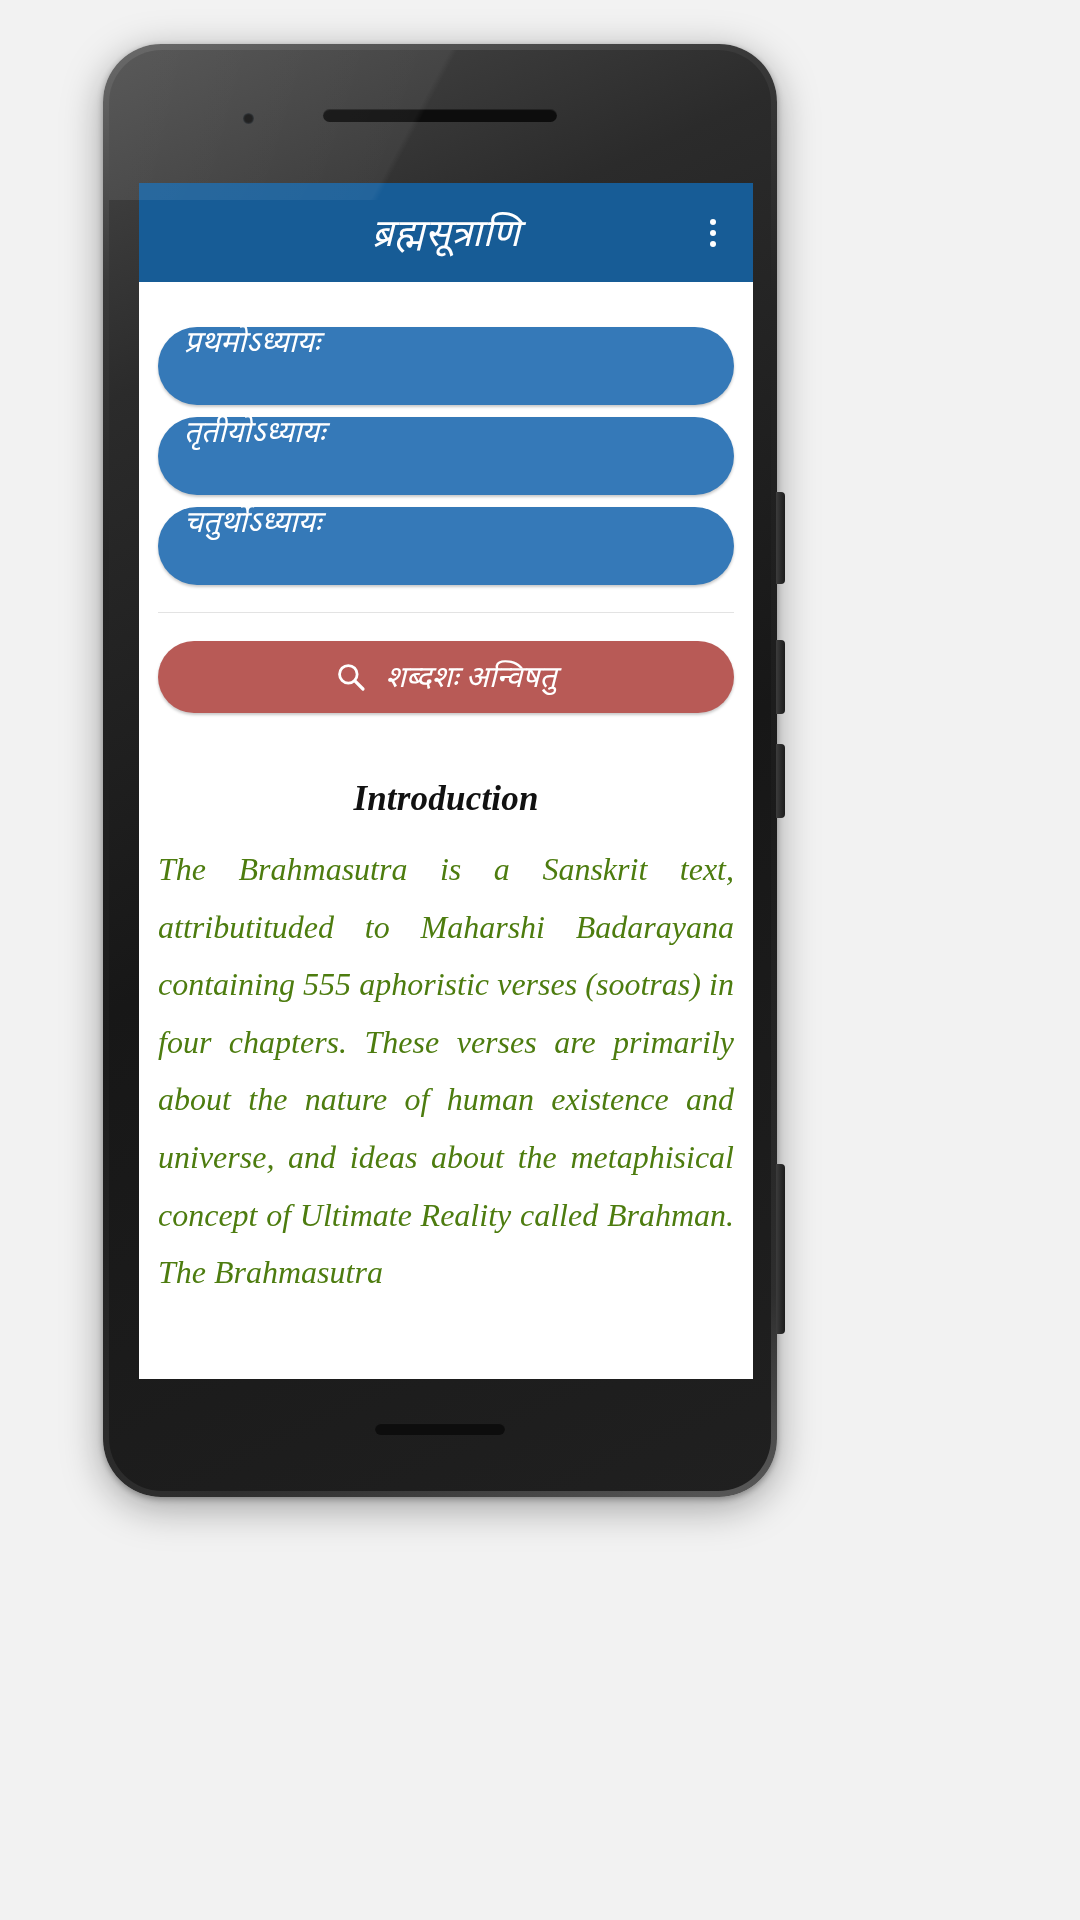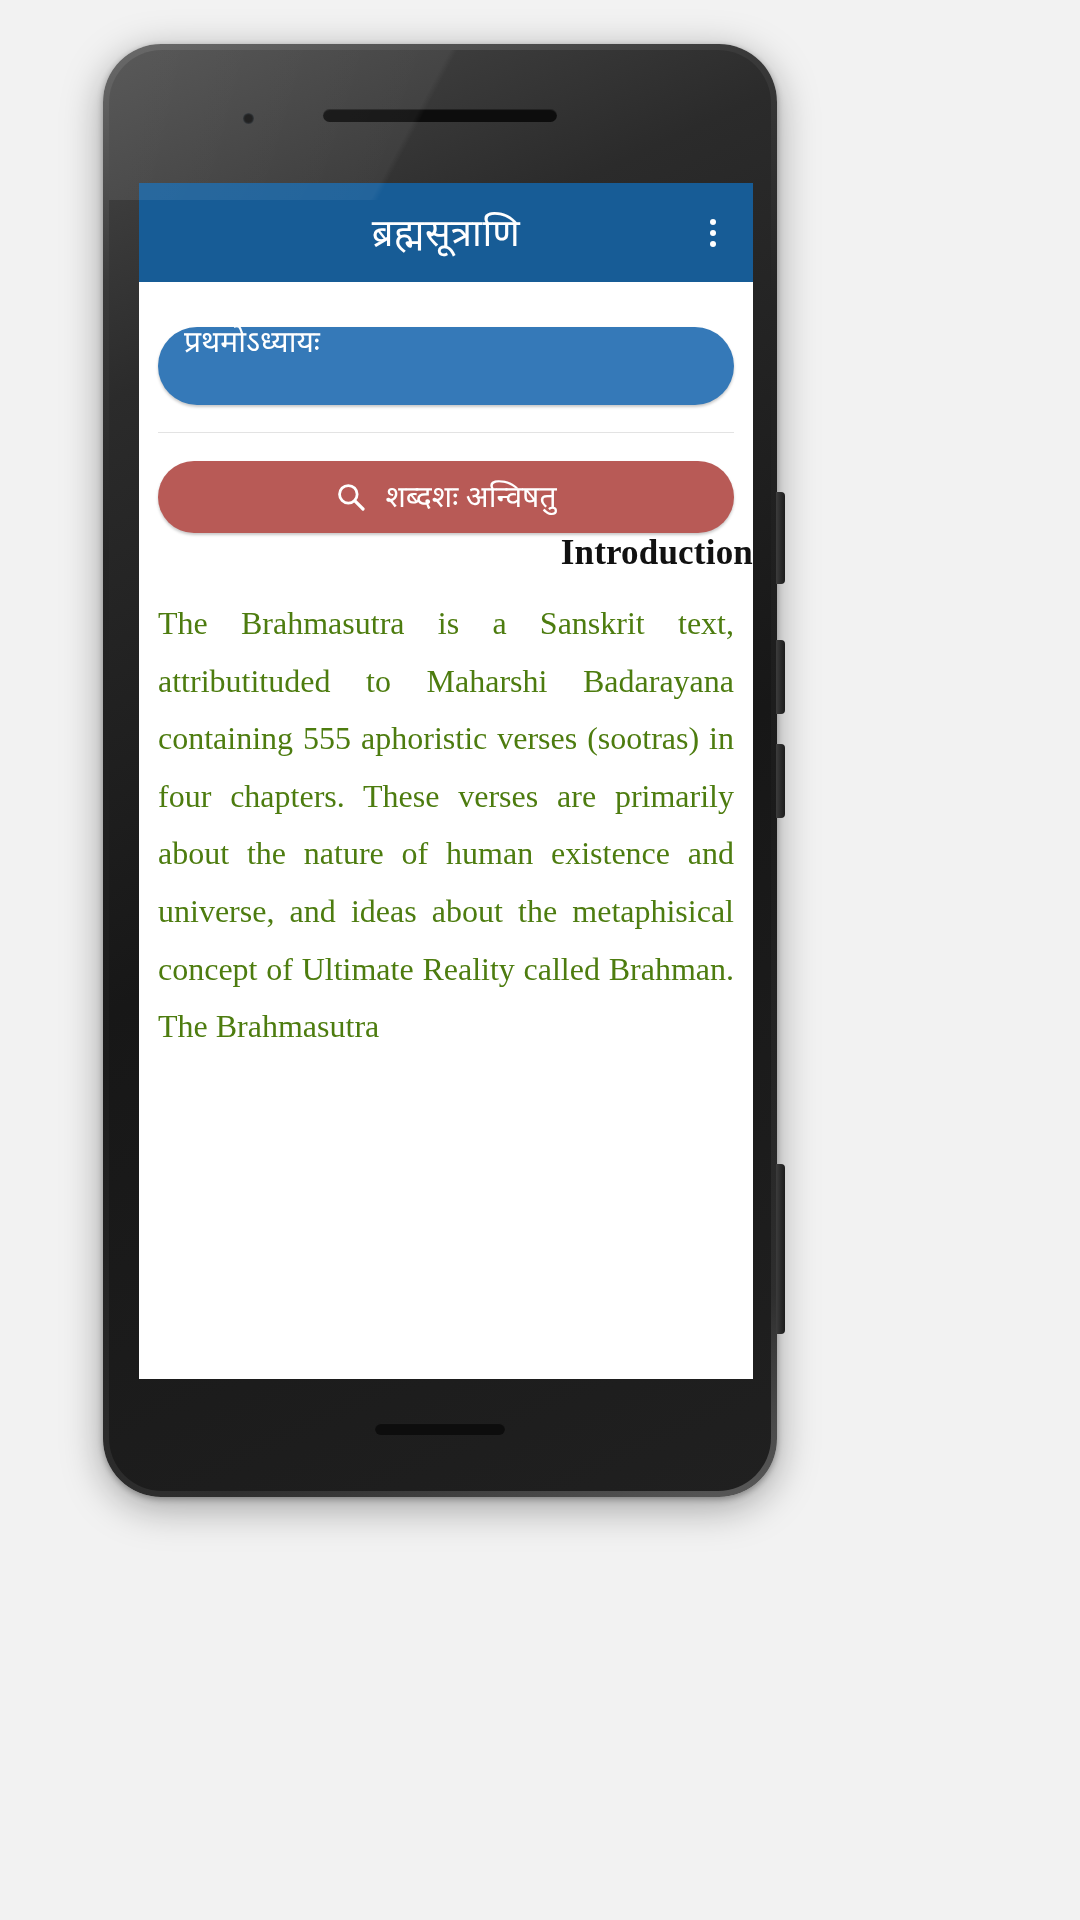--- a/index.html
+++ b/index.html
@@ -19,20 +19,21 @@
     border-radius:58px;
     background:
        linear-gradient(160deg,#6b6b6b 0%,#3a3a3a 14%,#242424 30%,#1b1b1b 60%,#2e2e2e 88%,#5a5a5a 100%);
     box-shadow:0 10px 40px rgba(0,0,0,.35), 0 2px 6px rgba(0,0,0,.3);
   }
   .device-inner{
     position:absolute;
     left:6px; top:6px; right:6px; bottom:6px;
     border-radius:53px;
     background:linear-gradient(155deg,#4a4a4a 0%,#2b2b2b 20%,#171717 55%,#202020 100%);
+    font-style:italic;
   }
   .glass-gloss{
     position:absolute;
     left:0;top:0;width:100%;height:150px;
     border-radius:53px 53px 0 0;
     background:linear-gradient(118deg, rgba(255,255,255,.085) 0%, rgba(255,255,255,.05) 46%, rgba(255,255,255,0) 47%);
     pointer-events:none;
   }
 
   
@@ -157,21 +158,22 @@
     font-family:"Liberation Serif", serif;
     line-height:1;
     text-align:right;
   }
   .mag-icon{
     width:32px;height:32px;
     display:block;
   }
 
   .intro-head{
-    text-align:right;
+    text-align:center;
+    margin-top:66px;
     font-family:"Liberation Serif", serif;
     font-weight:bold;
     font-size:35px;
     color:#111111;
     letter-spacing:.2px;
   }
   .intro-body{
     margin:22px 19px 0 19px;
     font-family:"Liberation Serif", serif;
     font-size:32px;
@@ -201,20 +203,26 @@
           <i></i>
         </div>
       </div>
 
       <div class="content">
 
         <div class="chapter-list">
           <div class="chapter-btn">
             <span>प्रथमोऽध्यायः</span>
           </div>
+          <div class="chapter-btn">
+            <span>तृतीयोऽध्यायः</span>
+          </div>
+          <div class="chapter-btn">
+            <span>चतुर्थोऽध्यायः</span>
+          </div>
         </div>
 
         <div class="divider"></div>
 
         <div class="search-btn">
           <svg class="mag-icon" viewBox="0 0 24 24">
             <circle cx="10" cy="10" r="6.6" fill="none" stroke="#ffffff" stroke-width="2.1"></circle>
             <line x1="14.9" y1="14.9" x2="21" y2="21" stroke="#ffffff" stroke-width="2.4" stroke-linecap="round"></line>
           </svg>
           <span class="label">शब्दशः अन्विषतु</span>

